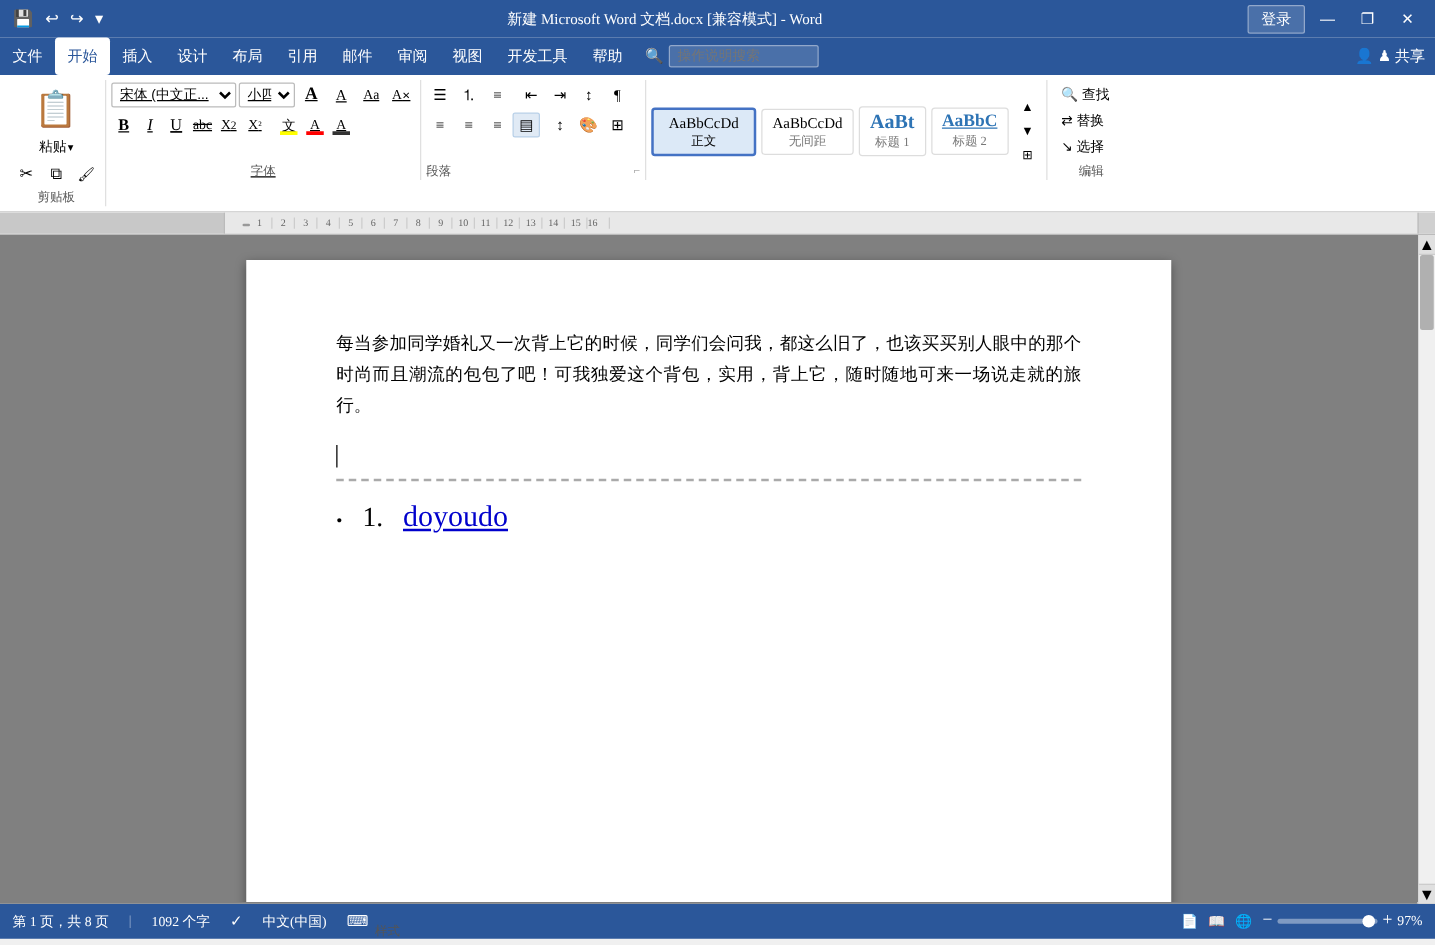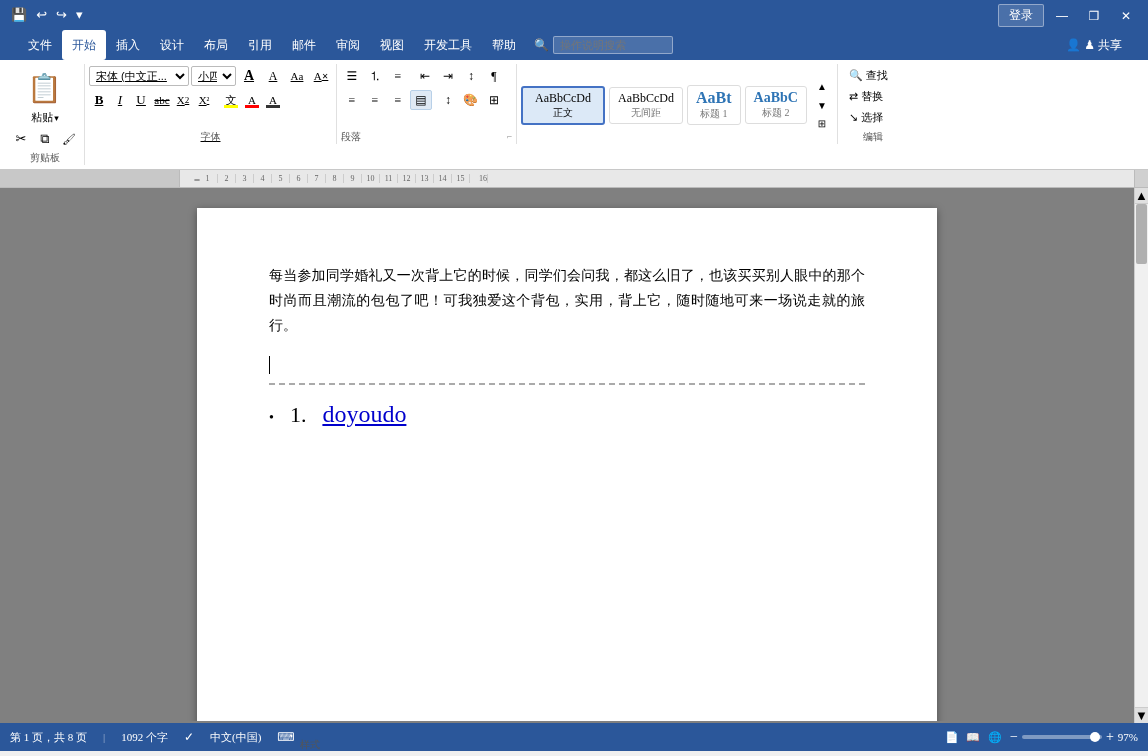--- a/index.html
+++ b/index.html
@@ -11,21 +11,21 @@
       height: 30px;
       display: flex;
       align-items: center;
       justify-content: space-between;
       padding: 0 8px;
       color: white;
       font-size: 12px;
     }
     #title-bar-left { display: flex; align-items: center; gap: 6px; }
     #title-bar-center { flex: 1; text-align: center; font-size: 12px; }
-    #title-bar-right { display: flex; align-items: flex-end; gap: 4px; padding-left: 20px; }
+    #title-bar-right { display: flex; align-items: flex-start; gap: 4px; padding-left: 20px; }
     .title-btn {
       width: 28px; height: 22px;
       display: flex; align-items: center; justify-content: center;
       cursor: pointer; border: none; background: transparent; color: white; font-size: 12px;
     }
     #login-btn {
       background: rgba(255,255,255,0.15);
       border: 1px solid rgba(255,255,255,0.4);
       color: white;
       padding: 2px 10px;
@@ -35,21 +35,21 @@
     }
     .quick-access { display: flex; align-items: center; gap: 3px; }
     .qa-icon { font-size: 13px; cursor: pointer; padding: 2px 3px; }
 
     
     #menu-bar {
       background: #2b579a;
       height: 30px;
       display: flex;
       align-items: stretch;
-      padding: 0 18px;
+      padding: 0 0;
     }
     .menu-item {
       color: white;
       padding: 0 10px;
       display: flex;
       align-items: center;
       font-size: 12px;
       cursor: pointer;
       border-radius: 3px;
     }
@@ -257,20 +257,21 @@
 
 <div id="title-bar">
   <div id="title-bar-left">
     <div class="quick-access">
       <span class="qa-icon">💾</span>
       <span class="qa-icon">↩</span>
       <span class="qa-icon">↪</span>
       <span class="qa-icon">▾</span>
     </div>
   </div>
+  <div id="title-bar-center">新建 Microsoft Word 文档.docx [兼容模式] - Word</div>
   <div id="title-bar-right">
     <button id="login-btn">登录</button>
     <button class="title-btn">—</button>
     <button class="title-btn">❐</button>
     <button class="title-btn close">✕</button>
   </div>
 </div>
 
 <div id="menu-bar">
   <div class="menu-item">文件</div>
@@ -398,21 +399,21 @@
           </div>
           <div style="border:1px solid #ddd;border-radius:3px;padding:3px 8px;background:white;font-size:13px;cursor:pointer;">
             <div style="font-size:12px;color:#000;">AaBbCcDd</div>
             <div style="font-size:10px;text-align:center;color:#777;">无间距</div>
           </div>
           <div style="border:1px solid #ddd;border-radius:3px;padding:3px 8px;background:white;cursor:pointer;">
             <div style="font-size:16px;font-weight:bold;color:#2e74b5;">AaBt</div>
             <div style="font-size:10px;text-align:center;color:#777;">标题 1</div>
           </div>
           <div style="border:1px solid #ddd;border-radius:3px;padding:3px 8px;background:white;cursor:pointer;">
-            <div style="font-size:14px;font-weight:bold;color:#2e74b5;">AaBbC</div>
+            <div style="font-size:14px;font-weight:bold;color:#2e74b5;text-decoration:underline;">AaBbC</div>
             <div style="font-size:10px;text-align:center;color:#777;">标题 2</div>
           </div>
           <div style="display:flex;flex-direction:column;justify-content:space-between;height:60px;padding:2px 0;">
             <div class="ribbon-icon-btn" style="font-size:10px;">▲</div>
             <div class="ribbon-icon-btn" style="font-size:10px;">▼</div>
             <div class="ribbon-icon-btn" style="font-size:10px;">⊞</div>
           </div>
         </div>
       </div>
       <div class="ribbon-group-label" style="position:absolute;bottom:4px;left:300px;">样式</div>
@@ -453,21 +454,21 @@
         <span style="width:18px;text-align:center;font-size:8px;color:#666;border-right:1px solid #ccc;">6</span>
         <span style="width:18px;text-align:center;font-size:8px;color:#666;border-right:1px solid #ccc;">7</span>
         <span style="width:18px;text-align:center;font-size:8px;color:#666;border-right:1px solid #ccc;">8</span>
         <span style="width:18px;text-align:center;font-size:8px;color:#666;border-right:1px solid #ccc;">9</span>
         <span style="width:18px;text-align:center;font-size:8px;color:#666;border-right:1px solid #ccc;">10</span>
         <span style="width:18px;text-align:center;font-size:8px;color:#666;border-right:1px solid #ccc;">11</span>
         <span style="width:18px;text-align:center;font-size:8px;color:#666;border-right:1px solid #ccc;">12</span>
         <span style="width:18px;text-align:center;font-size:8px;color:#666;border-right:1px solid #ccc;">13</span>
         <span style="width:18px;text-align:center;font-size:8px;color:#666;border-right:1px solid #ccc;">14</span>
         <span style="width:18px;text-align:center;font-size:8px;color:#666;border-right:1px solid #ccc;">15</span>
-        <span style="width:18px;text-align:right;font-size:8px;color:#666;border-right:1px solid #ccc;">16</span>
+        <span style="width:18px;text-align:left;font-size:8px;color:#666;border-right:1px solid #ccc;">16</span>
       </div>
     </div>
   </div>
   <div style="width:14px;background:#d0d0d0;height:100%;border-left:1px solid #bbb;"></div>
 </div>
 
 <div style="display:flex;position:relative;background:#808080;height:calc(756px - 30px - 30px - 115px - 18px - 28px);overflow:hidden;">
 
   <div id="doc-area" style="flex:1;overflow-y:auto;display:flex;flex-direction:column;align-items:center;padding:20px 0;background:#808080;">
     <div id="page" style="background:white;width:740px;min-height:580px;box-shadow:0 2px 8px rgba(0,0,0,0.4);padding:55px 72px 40px 72px;position:relative;">

